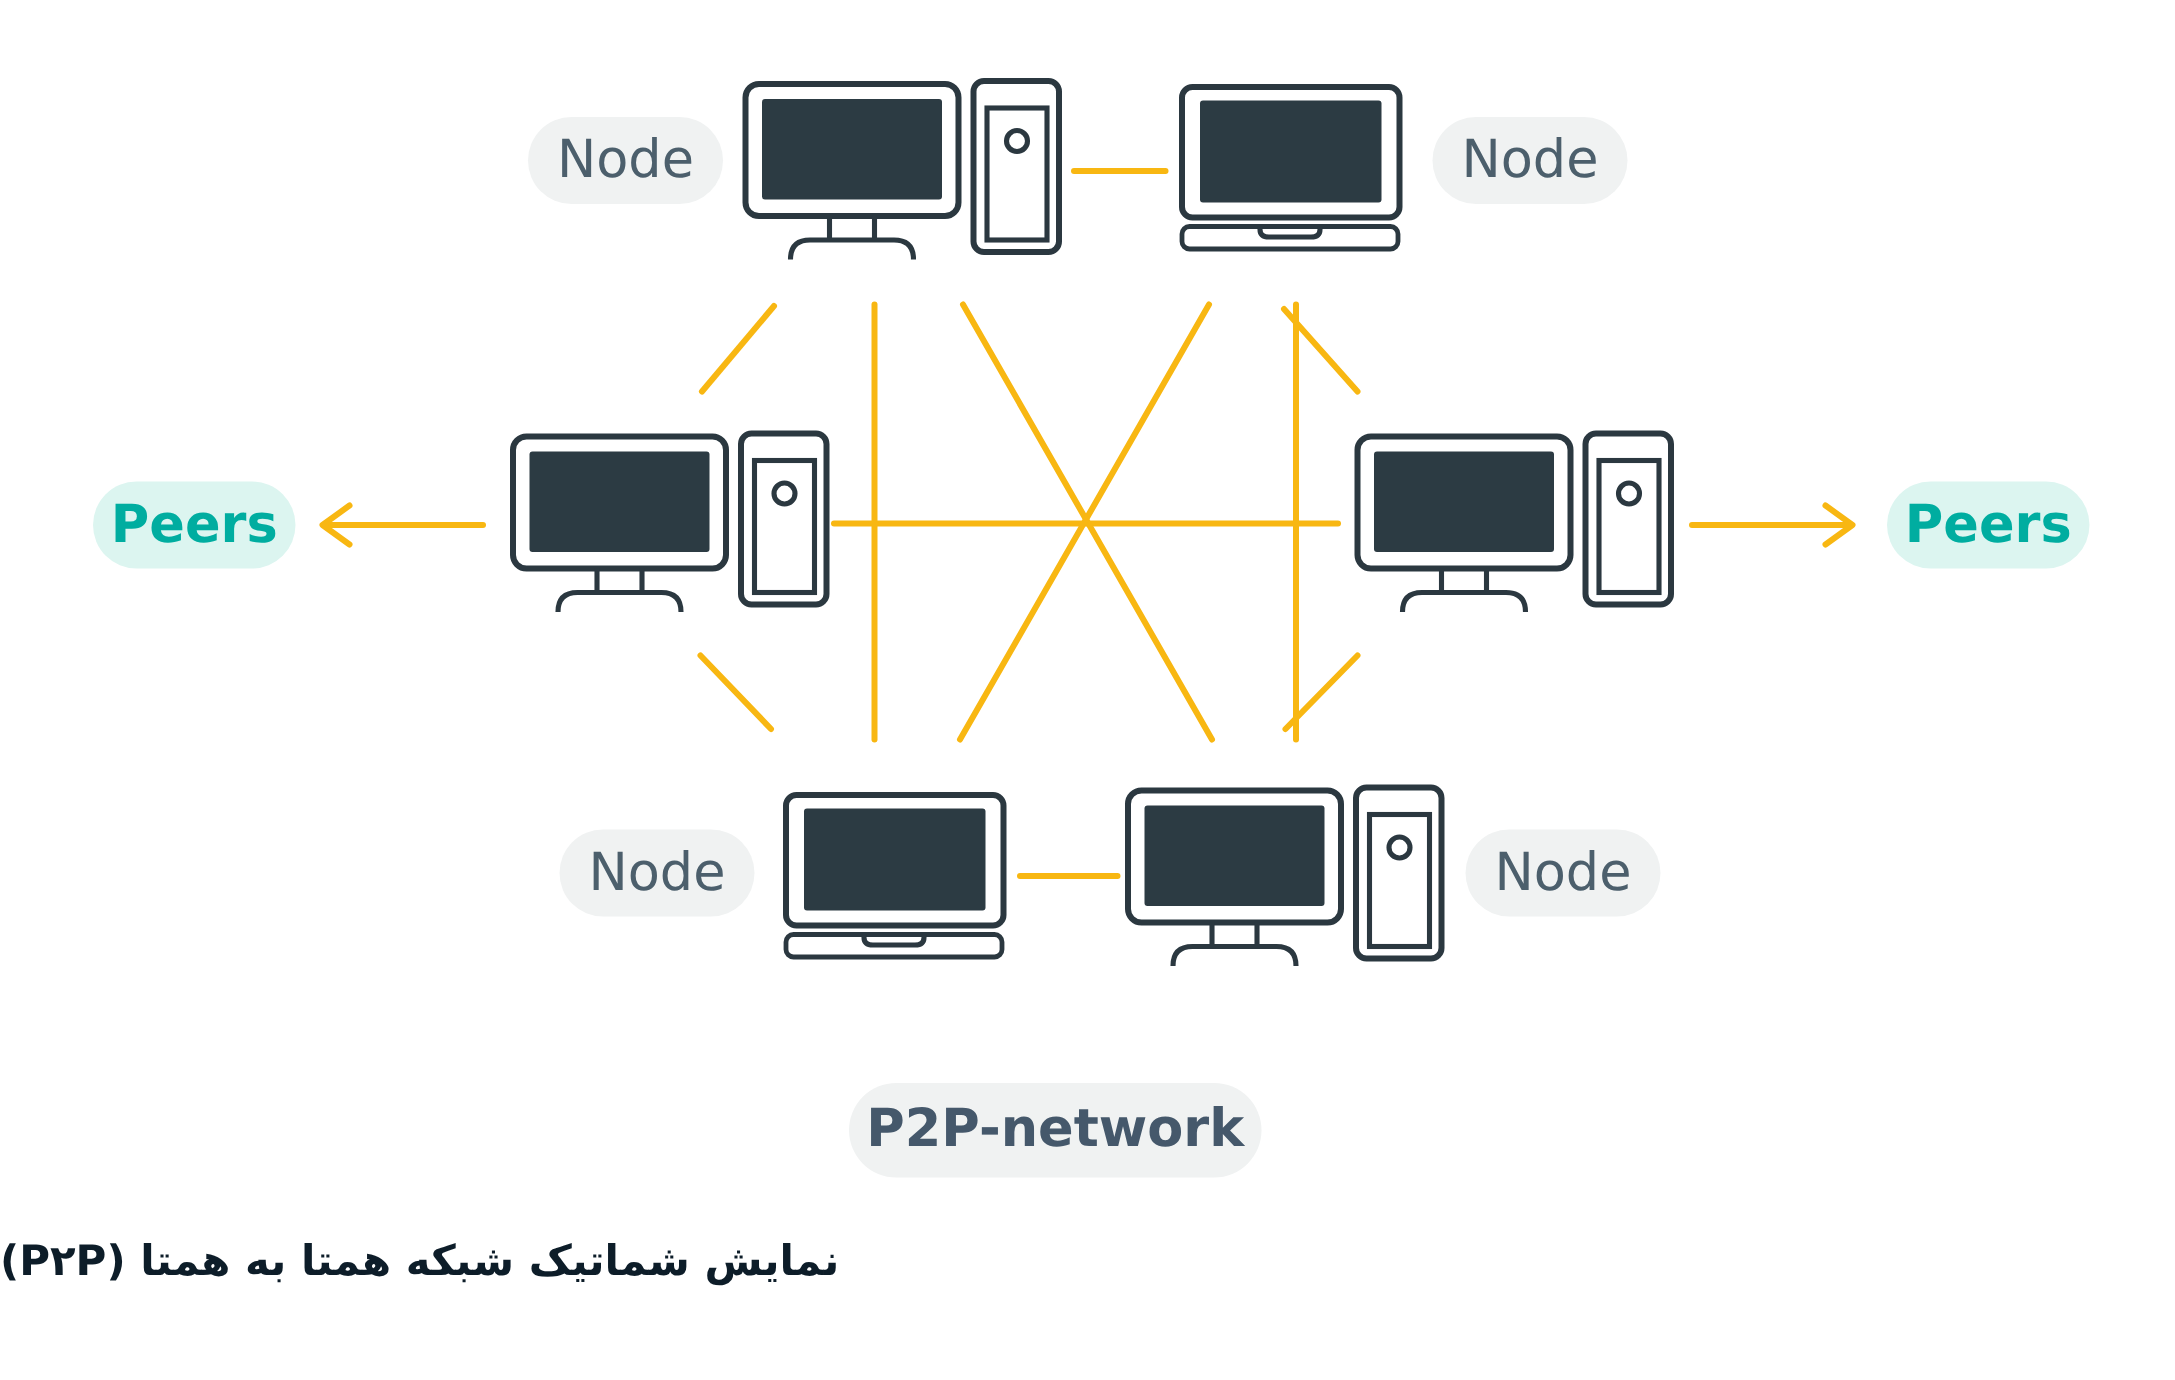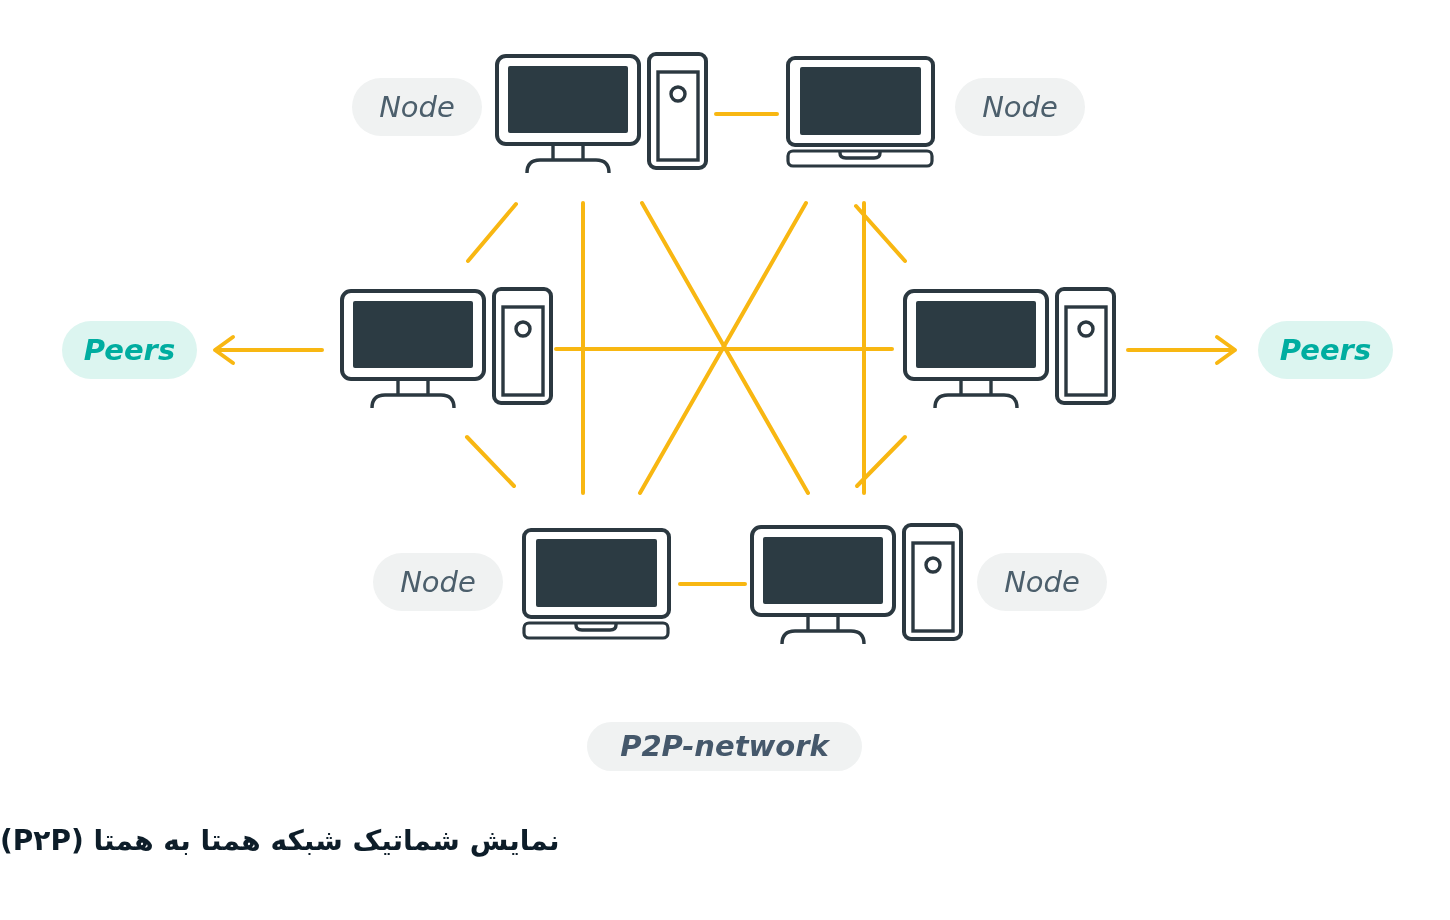--- a/index.html
+++ b/index.html
@@ -17,36 +17,35 @@
   *{box-sizing:border-box;margin:0;padding:0;}
   html,body{width:1450px;height:920px;background:var(--bg);overflow:hidden;}
   body{position:relative;font-family:"DejaVu Sans","Liberation Sans",sans-serif;}
   .stage{position:absolute;inset:0;width:1450px;height:920px;}
   svg.diagram{position:absolute;left:0;top:0;width:1450px;height:920px;display:block;}
 
   .pill{
     position:absolute;
     display:flex;align-items:center;justify-content:center;
     border-radius:999px;
-    font-size:29px;
+    font-size:35px;
     line-height:1;
     white-space:nowrap;
-    font-style:italic;
   }
   .pill-node{background:var(--pill-gray-bg);color:var(--pill-gray-text);font-weight:400;}
   .pill-peers{background:var(--pill-mint-bg);color:var(--pill-mint-text);font-weight:700;}
   .pill-network{background:var(--pill-gray-bg);color:var(--network-text);font-weight:700;}
 
   #pill-node-tl{left:352px;top:78px;width:130px;height:58px;}
   #pill-node-tr{left:955px;top:78px;width:130px;height:58px;}
   #pill-peers-l{left:62px;top:321px;width:135px;height:58px;}
   #pill-peers-r{left:1258px;top:321px;width:135px;height:58px;}
   #pill-node-bl{left:373px;top:553px;width:130px;height:58px;}
   #pill-node-br{left:977px;top:553px;width:130px;height:58px;}
-  #pill-network{left:587px;top:722px;width:275px;height:49px;}
+  #pill-network{left:566px;top:722px;width:275px;height:63px;}
 
   .caption{
     position:absolute;left:0;top:824px;width:1450px;
     text-align:left;direction:rtl;
     font-size:28px;font-weight:700;color:var(--caption-text);
   }
 
   
   .net-line{stroke:var(--accent-yellow);stroke-width:4;fill:none;stroke-linecap:round;}
   .arrow{stroke:var(--accent-yellow);stroke-width:4;fill:none;stroke-linecap:round;stroke-linejoin:round;}

